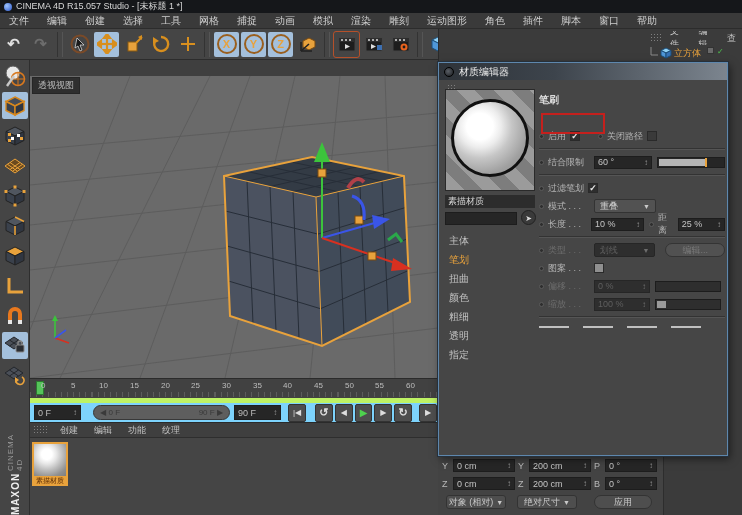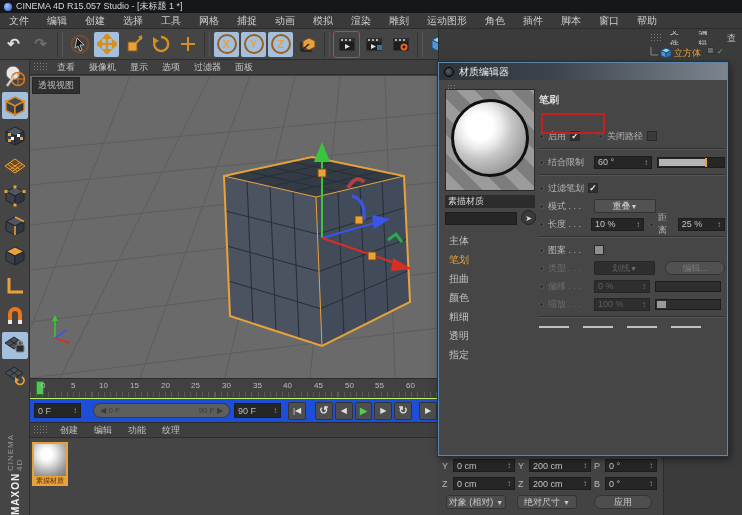--- a/index.html
+++ b/index.html
@@ -41,21 +41,21 @@
     display:flex; align-items:center; font-size:9px; color:#c4c4c4; }
   .vpmenu span { padding:0 7px; }
   .viewlabel { left:32px; top:77px; background:#2f2f2f; color:#b9b9b9; font-size:9px; padding:1px 5px; border:1px solid #262626; }
 
   
   .timeline { left:30px; top:378px; width:408px; height:20px; background:#414141; border-top:1px solid #2b2b2b; }
   .ticks { position:absolute; left:0; bottom:1px; width:100%; height:5px;
     background-image:repeating-linear-gradient(90deg,#5c5c5c 0 1px,transparent 1px 6.15px); }
   .ticknum { position:absolute; top:2px; font-size:8px; color:#bdbdbd; }
   .playhead { position:absolute; left:6px; top:2px; width:8px; height:14px; background:#55c45a; border:1px solid #2c7a30; }
-  .transport { left:30px; top:398px; width:408px; height:24px; background:#1d4ed8; border-top:1px solid #bef264;
+  .transport { left:30px; top:398px; width:408px; height:24px; background:#7dd3fc; border-top:5px solid #bef264;
     display:flex; align-items:center; overflow:hidden; }
   .framebox { background:#262626; border:1px solid #1e1e1e; color:#bdbdbd; font-size:9px; height:15px;
     display:flex; align-items:center; justify-content:space-between; padding:0 3px; }
   .rangeslider { background:#5e5e5e; border-radius:8px; height:15px; font-size:8px; color:#3a3a3a;
     display:flex; align-items:center; justify-content:space-between; padding:0 6px; border:1px solid #383838; }
   .trbtn { width:19px; height:18px; background:#4e4e4e; border:1px solid #333; border-radius:2px; margin:0 1px;
     color:#dedede; font-size:11px; display:flex; align-items:center; justify-content:center; }
 
   
   .matmenu { left:30px; top:422px; width:408px; height:16px; background:#3f3f3f; border-top:1px solid #2a2a2a;
@@ -113,21 +113,21 @@
   .secheader { color:#dadada; font-size:10px; font-weight:bold; margin-bottom:20px; }
   .srow { position:relative; display:flex; align-items:center; height:18px; font-size:9px; color:#b5b5b5; }
   .dot { width:5px; height:5px; border-radius:50%; background:#2e2e2e; border:1px solid #5a5a5a; margin-right:4px; flex:none; }
   .cb { width:10px; height:10px; background:#8f8f8f; border:1px solid #2a2a2a; margin-left:4px;
     color:#111; font-size:9px; line-height:9px; text-align:center; font-weight:bold; }
   .cb.dark { background:#3a3a3a; color:transparent; }
   .cb.checkdark { background:#2e2e2e; color:#e8e8e8; }
   .sfield { background:#262626; border:1px solid #1d1d1d; color:#c4c4c4; height:13px; font-size:9px;
     display:flex; align-items:center; justify-content:space-between; padding:0 3px; }
   .sdrop { background:#525252; border:1px solid #333; border-radius:2px; color:#d0d0d0; height:14px; font-size:9px;
-    display:flex; align-items:center; justify-content:center; padding:0 5px; }
+    display:flex; align-items:center; justify-content:space-between; padding:0 5px; }
   .slider { height:11px; background:#262626; border:1px solid #1d1d1d; position:relative; }
   .sfill { position:absolute; left:1px; top:1px; bottom:1px; background:#b5b5b5; }
   .smark { position:absolute; top:0; bottom:0; width:2px; background:#e8a23c; }
   .sep { height:2px; border-top:1px solid #333; border-bottom:1px solid #555; margin:3px 0; }
   .dim { color:#6d6d6d !important; }
   .dimfield { background:#2e2e2e; color:#5f5f5f; border-color:#262626; }
   .editbtn { background:#515151; border:1px solid #343434; border-radius:7px; color:#7a7a7a;
     height:14px; font-size:9px; display:flex; align-items:center; justify-content:center; }
   .dashrow { display:flex; gap:14px; margin-top:8px; }
   .dash { width:30px; height:2px; background:#c0c0c0; }
@@ -447,29 +447,20 @@
       <svg width="22" height="20">
           <polygon points="10,1 19,7 10,13 1,7" fill="#4a4f58" stroke="#23262b"></polygon>
           <line x1="5.5" y1="4" x2="14.5" y2="10" stroke="#23262b"></line>
           <line x1="14.5" y1="4" x2="5.5" y2="10" stroke="#23262b"></line>
           <path d="M18 11 a4 4 0 1 1 -6 3" fill="none" stroke="#e8a23c" stroke-width="1.6"></path>
           <polygon points="11,11 11,17 15,14" fill="#e8a23c"></polygon>
         </svg>
     </div>
   </div>
 
-  <div class="abs vpmenu">
-    <span class="grip" style="margin:0 3px;"></span>
-    <span>查看</span>
-    <span>摄像机</span>
-    <span>显示</span>
-    <span>选项</span>
-    <span>过滤器</span>
-    <span>面板</span>
-  </div>
 
   <div class="abs viewport" style="top:76px; height:302px;">
     <svg width="408" height="302" viewBox="30 76 408 302">
 
       <g stroke="#5d5d5d" stroke-width="1">
         <line x1="30" y1="150" x2="438" y2="113"></line>
         <line x1="30" y1="185" x2="438" y2="145"></line>
         <line x1="30" y1="225" x2="438" y2="182"></line>
         <line x1="30" y1="270" x2="438" y2="224"></line>
         <line x1="30" y1="322" x2="438" y2="272"></line>
@@ -740,36 +731,36 @@
         </div>
         <span class="dot" style="margin-left:5px;"></span>
         <span>距离</span>
         <div class="sfield" style="width:50px; margin-left:3px;">
           <span>25 %</span>
           <span class="spin">↕</span>
         </div>
       </div>
       <div class="sep"></div>
 
-      <div class="srow">
-        <span class="dot"></span>
-        <span style="width:44px;">图案 . . .</span>
-        <span class="cb" style="margin-left:2px;"></span>
-      </div>
-
       <div class="srow dim">
         <span class="dot"></span>
         <span style="width:44px;" class="dim">类型 . . .</span>
         <div class="sdrop dimfield" style="width:62px; margin-left:2px;">
           <span>划线</span>
           <span class="darr dim">▼</span>
         </div>
         <div class="editbtn" style="width:60px; margin-left:10px;">
           <span>编辑...</span>
         </div>
+      </div>
+
+      <div class="srow">
+        <span class="dot"></span>
+        <span style="width:44px;">图案 . . .</span>
+        <span class="cb" style="margin-left:2px;"></span>
       </div>
 
       <div class="srow dim">
         <span class="dot"></span>
         <span style="width:44px;" class="dim">偏移 . . .</span>
         <div class="sfield dimfield" style="width:56px; margin-left:2px;">
           <span>0 %</span>
           <span class="spin dim">↕</span>
         </div>
         <div class="slider" style="width:66px; margin-left:5px; background:#2e2e2e;"></div>

